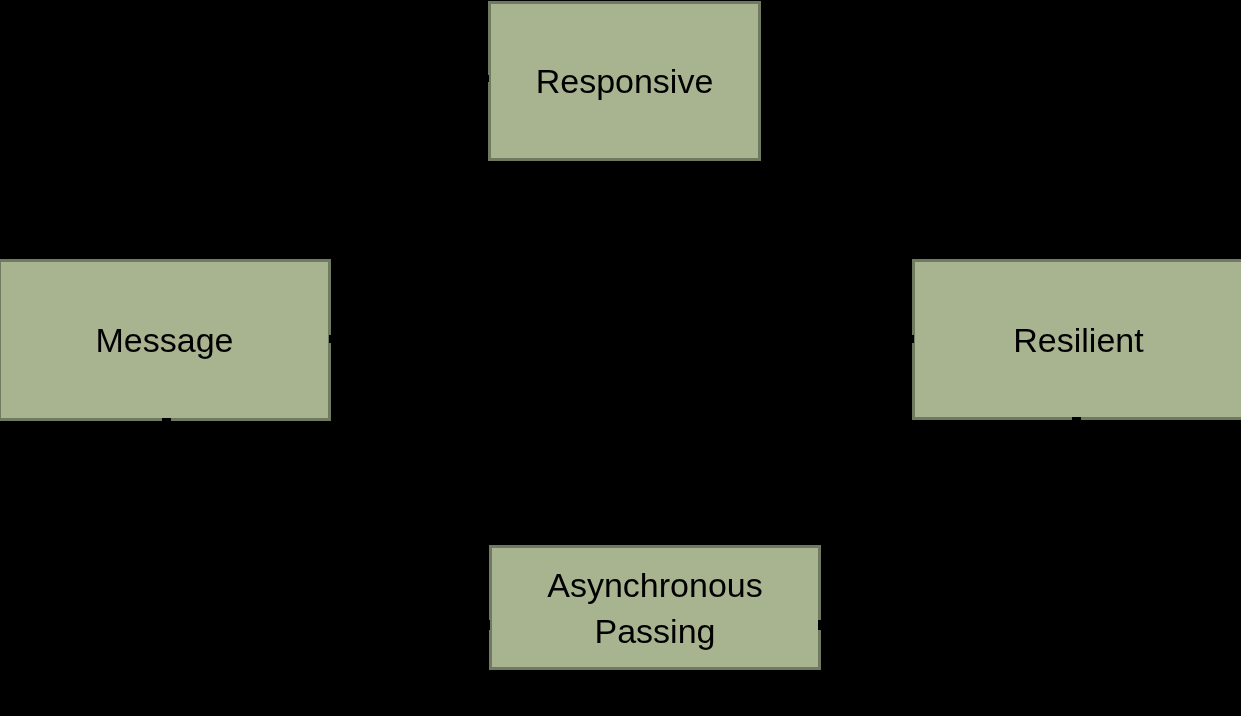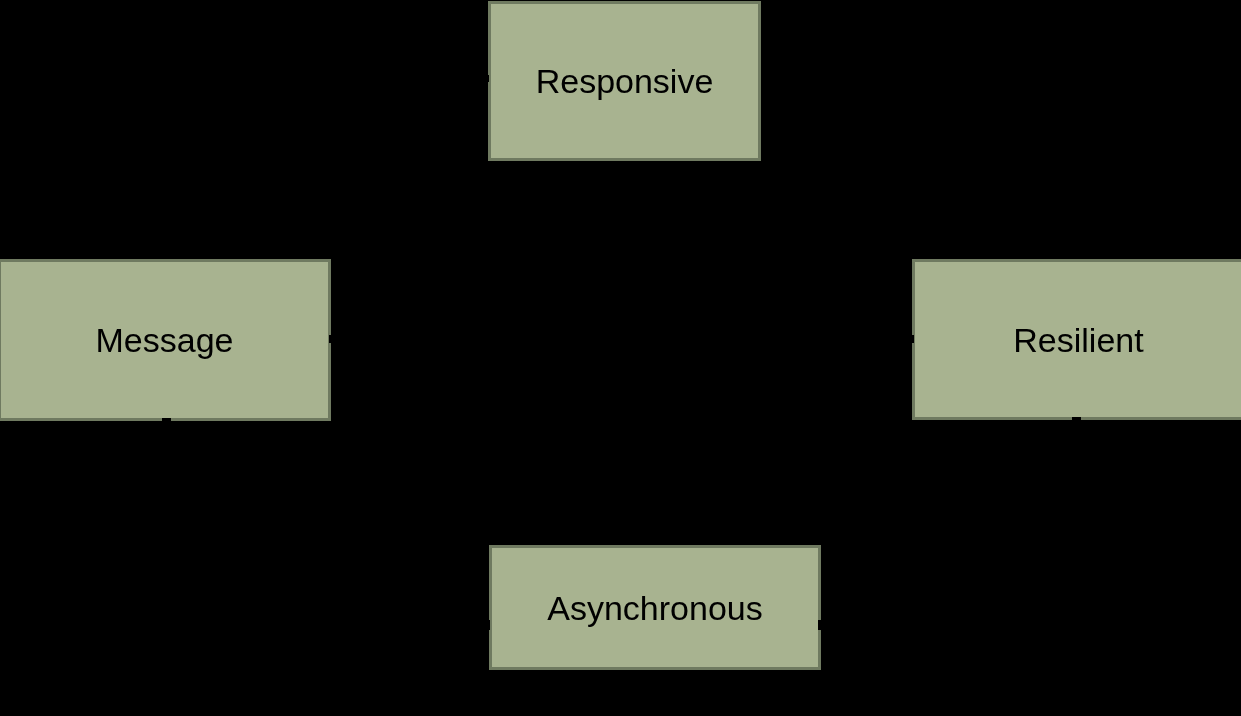--- a/index.html
+++ b/index.html
@@ -62,20 +62,21 @@
     <span>Message</span>
   </div>
 
   <div class="node node-resilient">
     <span>Resilient</span>
   </div>
 
   <div class="node node-async">
     <span>
       <span class="label-line">Asynchronous</span>
+      <span class="label-line">Passing</span>
     </span>
   </div>
 
   <div class="tick tick-resp-left"></div>
   <div class="tick tick-resp-right"></div>
   <div class="tick tick-ela-top"></div>
   <div class="tick tick-ela-right"></div>
   <div class="tick tick-ela-bottom"></div>
   <div class="tick tick-res-top"></div>
   <div class="tick tick-res-left"></div>

